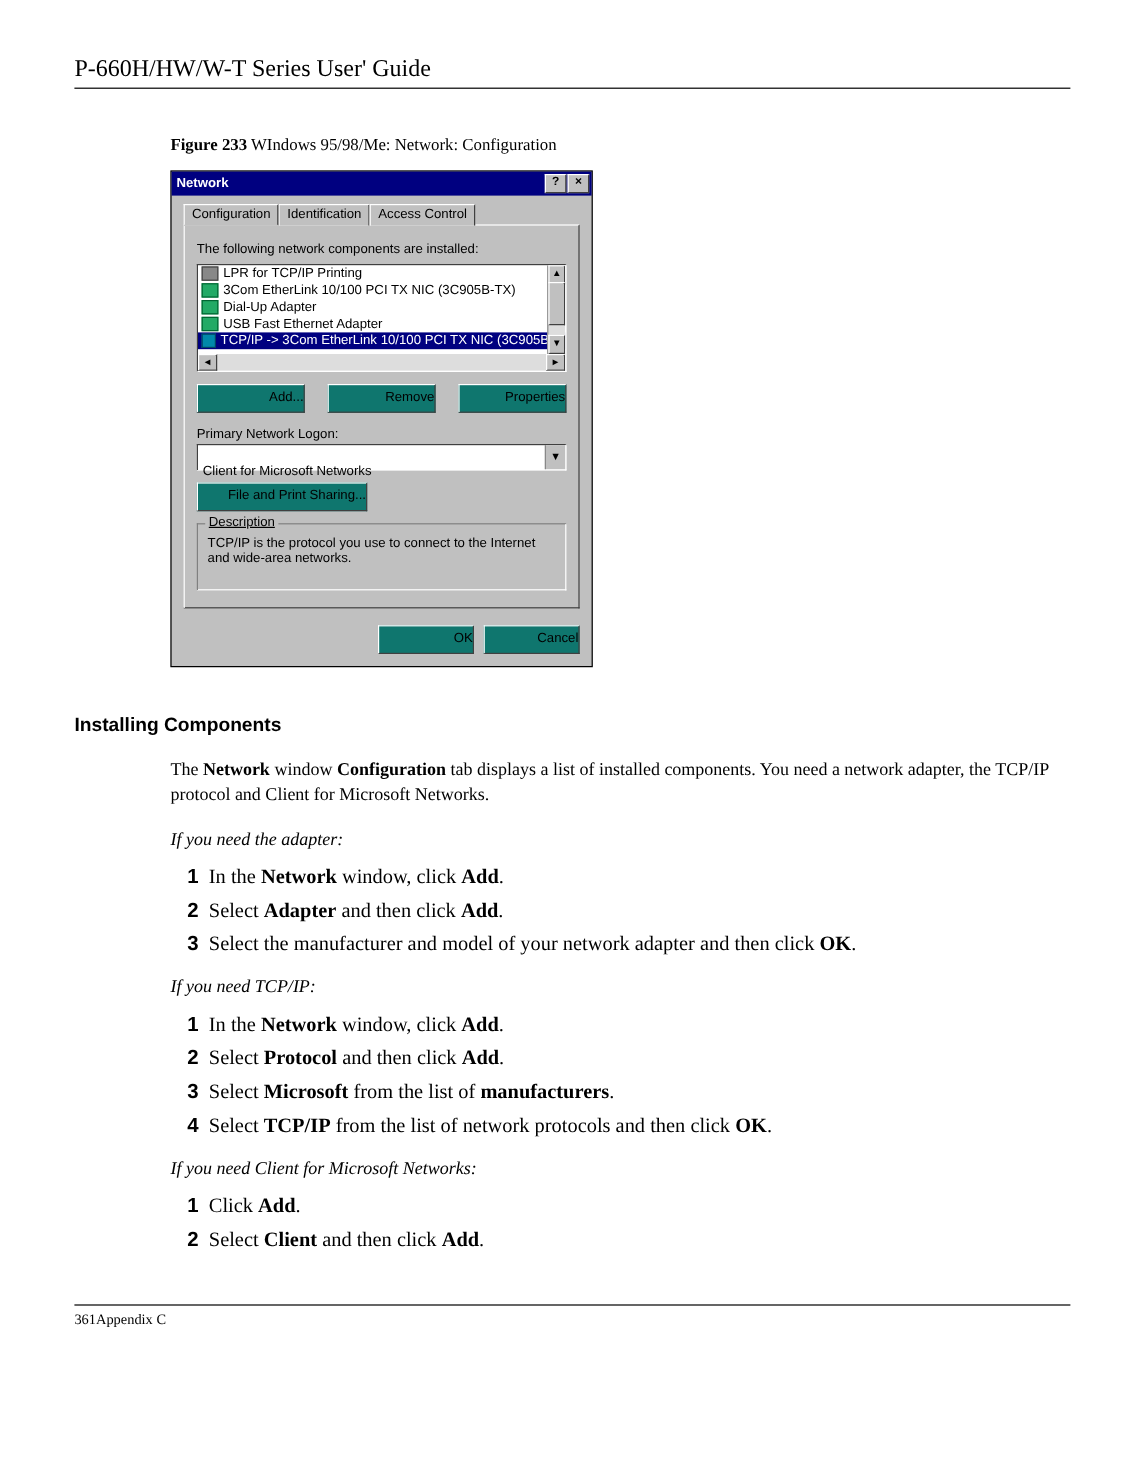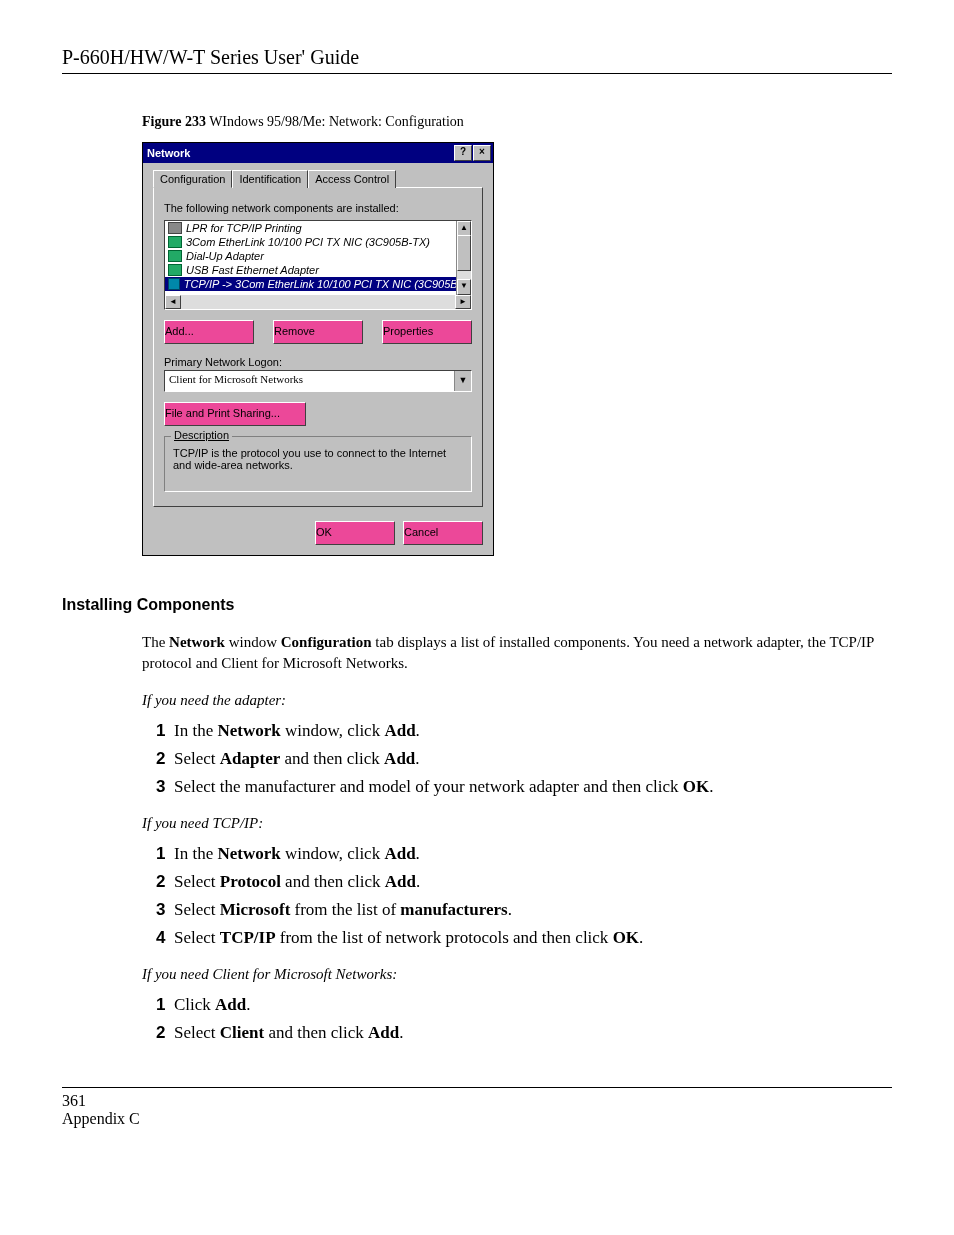--- a/index.html
+++ b/index.html
@@ -76,72 +76,72 @@
     background: #fff;
     border-top: 1px solid #404040;
     border-left: 1px solid #404040;
     border-right: 1px solid #fff;
     border-bottom: 1px solid #fff;
     height: 88px;
     overflow: hidden;
     position: relative;
     font-size: 11px;
   }
-  .listbox .rows { padding: 0; font-style: italic; }
+  .listbox .rows { padding: 0; }
   .listrow { padding: 1px 3px; display: flex; align-items: center; gap: 4px; white-space: nowrap; }
   .listrow.sel { background: #000080; color: #fff; }
   .ico { width: 12px; height: 10px; display: inline-block; background: #2a6; border: 1px solid #063; }
   .ico.card { background: #2a6; }
   .ico.proto { background: #08a; border-color: #046; }
   .ico.svc { background: #888; border-color: #444; }
   .vscroll {
     position: absolute; right: 0; top: 0; bottom: 14px; width: 14px;
     background: #ddd; border-left: 1px solid #888;
   }
   .vscroll .sbtn { height: 14px; background: #c0c0c0; border: 1px solid #fff; border-right-color:#404040; border-bottom-color:#404040; font-size:8px; text-align:center; line-height:12px; }
   .vscroll .thumb { position:absolute; top:14px; left:0; right:0; height:34px; background:#c0c0c0; border:1px solid #fff; border-right-color:#404040; border-bottom-color:#404040; }
   .hscroll { position:absolute; left:0; right:0; bottom:0; height:14px; background:#ddd; display:flex; justify-content:space-between; }
   .hscroll .sbtn { width:14px; background:#c0c0c0; border:1px solid #fff; border-right-color:#404040; border-bottom-color:#404040; font-size:8px; text-align:center; line-height:12px; }
   .btnrow { display: flex; justify-content: space-between; margin: 10px 0 12px 0; }
   .btn95 {
     width: 88px; height: 22px;
-    background: #ec4899;
+    background: #0f766e;
     border-top: 1px solid #fff; border-left: 1px solid #fff;
     border-right: 1px solid #404040; border-bottom: 1px solid #404040;
-    font-size: 11px; text-align: left; line-height: 20px;
+    font-size: 11px; text-align: right; line-height: 20px;
     font-family: "MS Sans Serif", Tahoma, Arial, sans-serif;
   }
   .combo {
     display: flex; background:#fff;
     border-top: 1px solid #404040; border-left: 1px solid #404040;
     border-right: 1px solid #fff; border-bottom: 1px solid #fff;
     height: 20px; margin: 2px 0 10px 0;
   }
-  .combo .val { flex:1; padding: 2px 4px; font-size:11px;font-family:Liberation Serif, serif; }
+  .combo .val { flex:1; padding: 16px 4px; font-size:11px; }
   .combo .drop { width: 16px; background:#c0c0c0; border-left:1px solid #888; text-align:center; font-size:9px; line-height:18px; }
   .filebtn { width: 140px; height: 22px; margin: 0 0 10px 0; }
   .group {
     border-top: 1px solid #808080; border-left: 1px solid #808080;
     border-right: 1px solid #fff; border-bottom: 1px solid #fff;
     padding: 10px 8px 20px 8px; position: relative; margin-top: 6px;
   }
   .group .legend { position:absolute; top:-8px; left:6px; background:#c0c0c0; padding:0 3px; font-size:11px;text-decoration:underline; }
   .okrow { display:flex; justify-content:flex-end; gap:8px; margin-top: 14px; }
   .okrow .btn95 { width: 78px; }
 
   
   h2.section { font-family: Arial, Helvetica, sans-serif; font-weight: bold; font-size: 16px; margin: 30px 0 18px 0; }
   .para { margin: 0 0 16px 80px; line-height: 1.4; font-size: 15px; }
   .para2 { margin: 10px 0 10px 80px; line-height: 1.4; font-size: 15px; font-style: italic; }
   ol.steps { margin: 8px 0 16px 94px; padding: 0; list-style: none; }
   ol.steps li { margin: 8px 0; font-size: 17px; }
   ol.steps li .num { font-family: Arial, Helvetica, sans-serif; font-weight: bold; display:inline-block; width: 18px; }
   b { font-weight: bold; }
   .footer { margin: 44px 0 0 0; }
-  .footer .row { display:flex; justify-content:flex-start; font-size:16px; margin-top:4px;flex-direction:column; }
+  .footer .row { display:flex; justify-content:flex-start; font-size:12px; margin-top:4px; }
 </style>
 </head>
 <body>
 
 <div class="hdr">P-660H/HW/W-T Series User' Guide</div>
 <div class="hrule"></div>
 
 <div class="fig-cap">
   <b>Figure 233</b><span>   WIndows 95/98/Me: Network: Configuration</span>
 </div>

